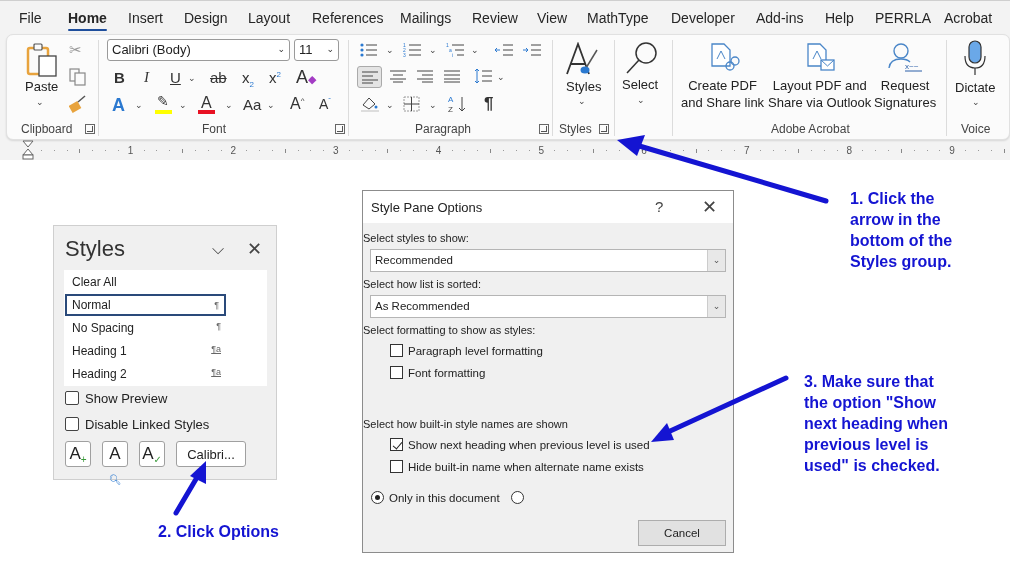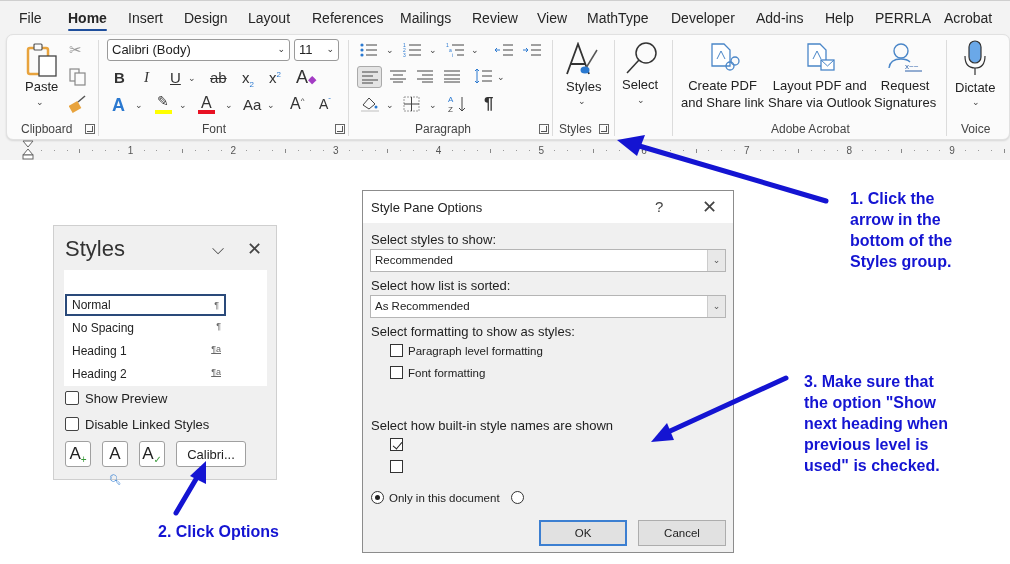--- a/index.html
+++ b/index.html
@@ -48,21 +48,21 @@
   .cb { display: inline-block; width: 14px; height: 14px; border: 1px solid #444; background: #fff; vertical-align: -2px; margin-right: 6px; position: relative; border-radius: 2px; }
   .cb.checked::after { content: ""; position: absolute; left: 4px; top: 1px; width: 4px; height: 8px; border-right: 1.5px solid #222; border-bottom: 1.5px solid #222; transform: rotate(40deg); }
   .sp-btn { position: absolute; top: 215px; height: 26px; background: #fff; border: 1px solid #a0a0a0; border-radius: 3px; cursor: pointer; font-size: 13px; color: #222; text-align: center; }
 
   
   .dialog { position: absolute; left: 362px; top: 190px; width: 372px; height: 363px; background: #f0f0f0; border: 1px solid #8c8c8c; }
   .dlg-titlebar { position: absolute; left: 0; top: 0; width: 370px; height: 32px; background: #fff; }
   .dlg-title { position: absolute; left: 8px; top: 9px; font-size: 13px; color: #222; }
   .dlg-help { position: absolute; left: 292px; top: 7px; font-size: 15px; color: #444; cursor: pointer; }
   .dlg-close { position: absolute; left: 339px; top: 5px; font-size: 18px; color: #444; cursor: pointer; }
-  .dlg-label { position: absolute; left: 8px; font-size: 13px; color: #222; white-space: nowrap; }
+  .dlg-label { position: absolute; left: 0; font-size: 11px; color: #222; white-space: nowrap; }
   .dlg-select { position: absolute; left: 7px; width: 356px; height: 23px; background: #fff; border: 1px solid #b5b5b5; font-size: 11.5px; padding: 4px 0 0 4px; color: #222; cursor: pointer; }
   .dlg-select .dd { position: absolute; right: 0; top: 0; width: 18px; height: 21px; background: #e8e8e8; border-left: 1px solid #ccc; font-size: 9px; color: #555; text-align: center; padding-top: 5px; }
   .dlg-cb-row { position: absolute; left: 27px; font-size: 11.5px; color: #222; cursor: pointer; white-space: nowrap; }
   .dlg-cb-row .cb { width: 13px; height: 13px; border-radius: 0; border: 1px solid #333; margin-right: 5px; }
   .radio-row { position: absolute; top: 300px; font-size: 11.5px; color: #222; cursor: pointer; white-space: nowrap; }
   .radio { display: inline-block; width: 13px; height: 13px; border: 1px solid #333; border-radius: 50%; background: #fff; vertical-align: -2px; margin-right: 5px; position: relative; }
   .radio.on::after { content: ""; position: absolute; left: 3px; top: 3px; width: 5px; height: 5px; border-radius: 50%; background: #222; }
   .dlg-btn { position: absolute; top: 329px; width: 88px; height: 26px; background: #e1e1e1; border: 1px solid #adadad; font-size: 11.5px; color: #222; text-align: center; padding-top: 6px; cursor: pointer; }
   .dlg-btn.default { border: 2px solid #3c7fd1; padding-top: 5px; }
 
@@ -394,20 +394,23 @@
     <path d="M1 1 H11 L6 7 Z" fill="#fff" stroke="#666"></path>
     <path d="M1 15 L6 9 L11 15 Z" fill="#fff" stroke="#666"></path>
     <rect x="1" y="15" width="10" height="4" fill="#fff" stroke="#666"></rect>
   </svg>
 
   <div class="styles-pane">
     <span class="sp-title">Styles</span>
     <span class="sp-chev">⌵</span>
     <span class="sp-close">✕</span>
     <div class="sp-list">
+      <div class="sp-item" style="top:1px">
+        <span>Clear All</span>
+      </div>
       <div class="sp-item sel" style="top:24px">
         <span>Normal</span>
         <span class="sp-mark">¶</span>
       </div>
       <div class="sp-item" style="top:47px">
         <span>No Spacing</span>
         <span class="sp-mark">¶</span>
       </div>
       <div class="sp-item" style="top:70px">
         <span>Heading 1</span>
@@ -454,32 +457,31 @@
     </div>
     <span class="dlg-label" style="top:133px">Select formatting to show as styles:</span>
     <label class="dlg-cb-row" style="top:153px">
       <span class="cb"></span><span>Paragraph level formatting</span>
     </label>
     <label class="dlg-cb-row" style="top:175px">
       <span class="cb"></span><span>Font formatting</span>
     </label>
     <span class="dlg-label" style="top:227px">Select how built-in style names are shown</span>
     <label class="dlg-cb-row" style="top:247px">
-      <span class="cb checked"></span>
+      <span class="cb checked"></span><span>Show next heading when previous level is used</span>
     </label>
     <label class="dlg-cb-row" style="top:269px">
-      <span class="cb"></span>
+      <span class="cb"></span><span>Hide built-in name when alternate name exists</span>
     </label>
     <label class="radio-row" style="left:8px">
       <span class="radio on"></span><span>Only in this document</span>
     </label>
     <label class="radio-row" style="left:148px">
       <span class="radio"></span>
     </label>
-    <div class="dlg-btn default" style="left:176px">OK</div>
     <div class="dlg-btn" style="left:275px">Cancel</div>
   </div>
 
   <div class="note" style="left:850px;top:188px">1. Click the
 arrow in the
 bottom of the
 Styles group.</div>
   <div class="note" style="left:158px;top:521px">2. Click Options</div>
   <div class="note" style="left:804px;top:371px">3. Make sure that
 the option "Show

